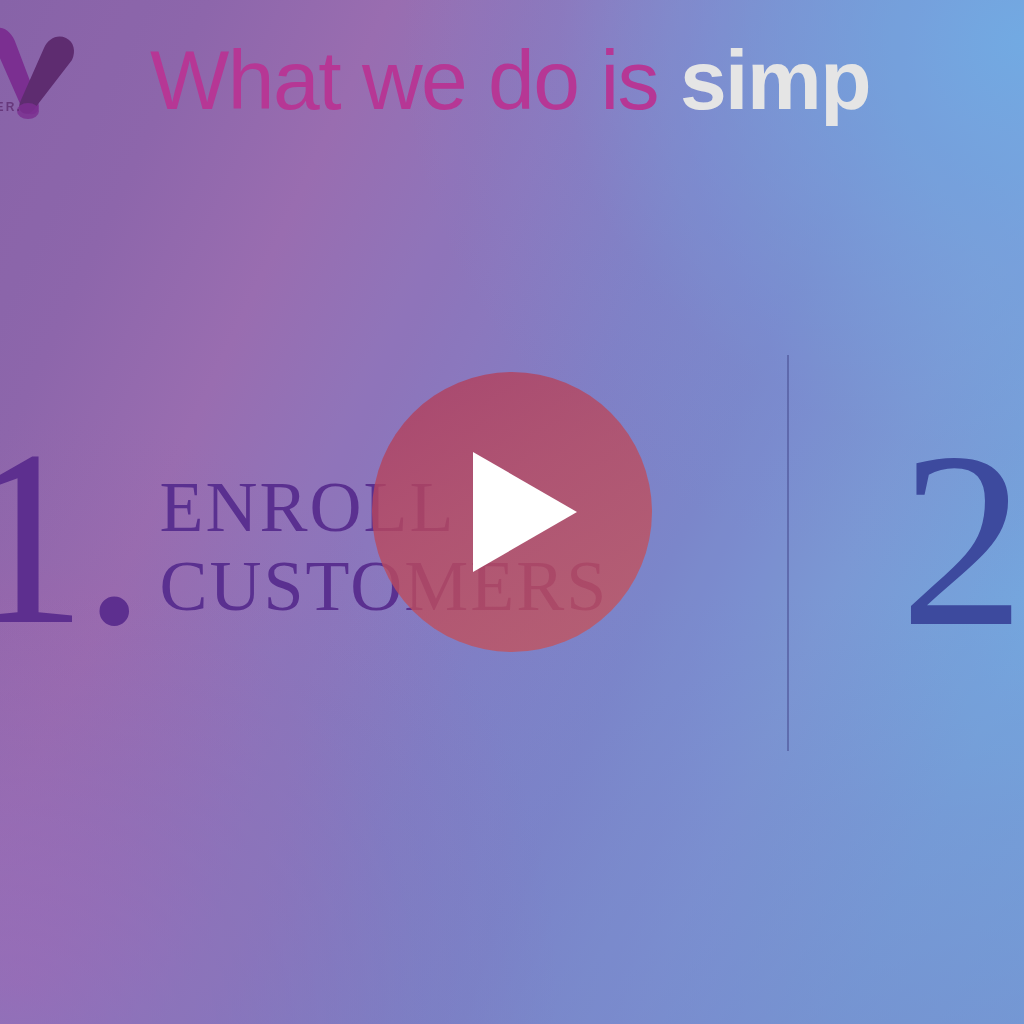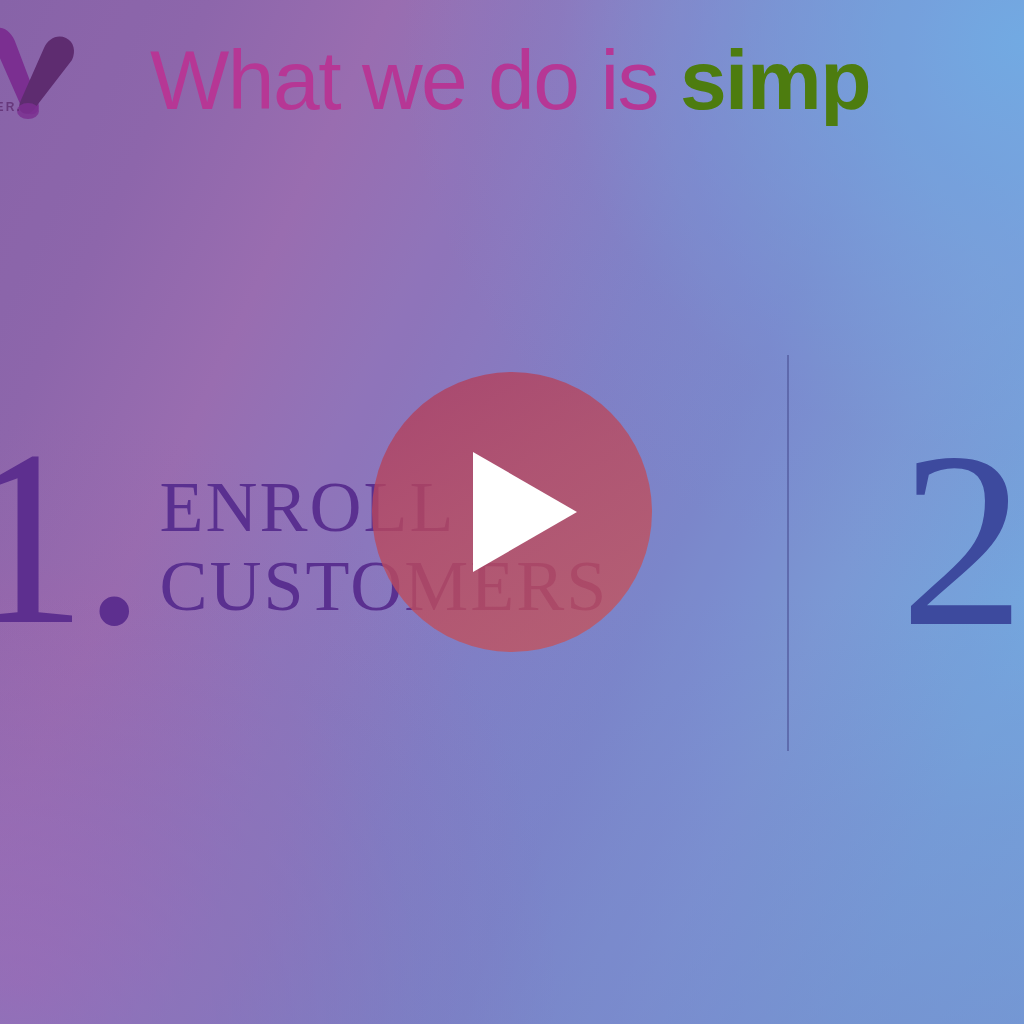--- a/index.html
+++ b/index.html
@@ -97,21 +97,21 @@
     font-size: 84px;
     line-height: 1.05;
     font-weight: 400;
     letter-spacing: -1.5px;
     white-space: nowrap;
     color: #b63795;
     filter: blur(0.35px);
   }
   .headline .hl-strong {
     font-weight: 700;
-    color: #4d7c0f;
+    color: #e5e5e5;
   }
   .headline .hl-normal { color: inherit; }
 
   
   .steps-layer {
     position: absolute;
     inset: 0;
   }
 
   .step {

